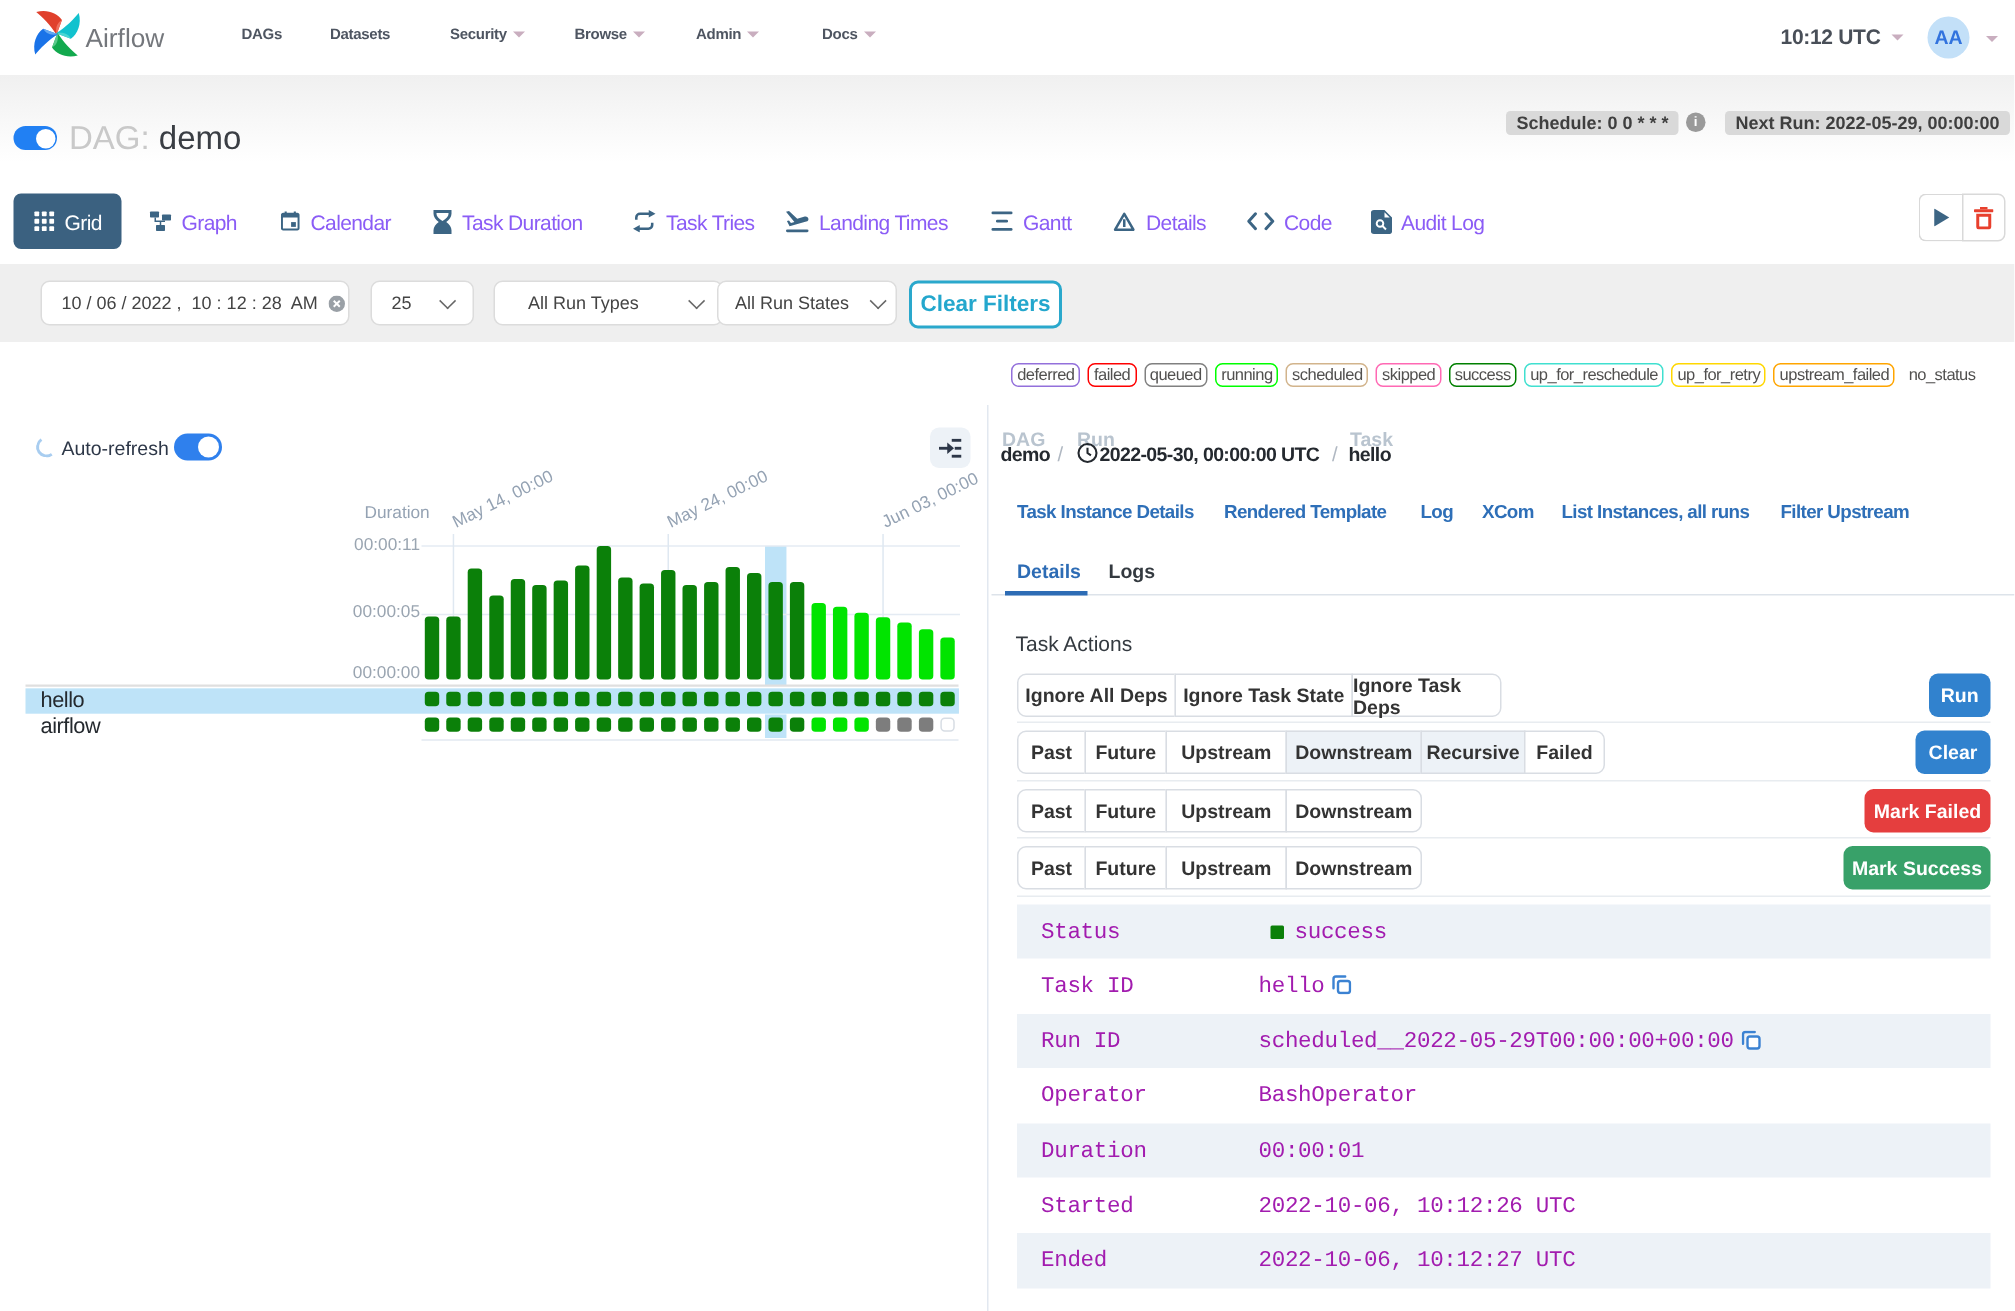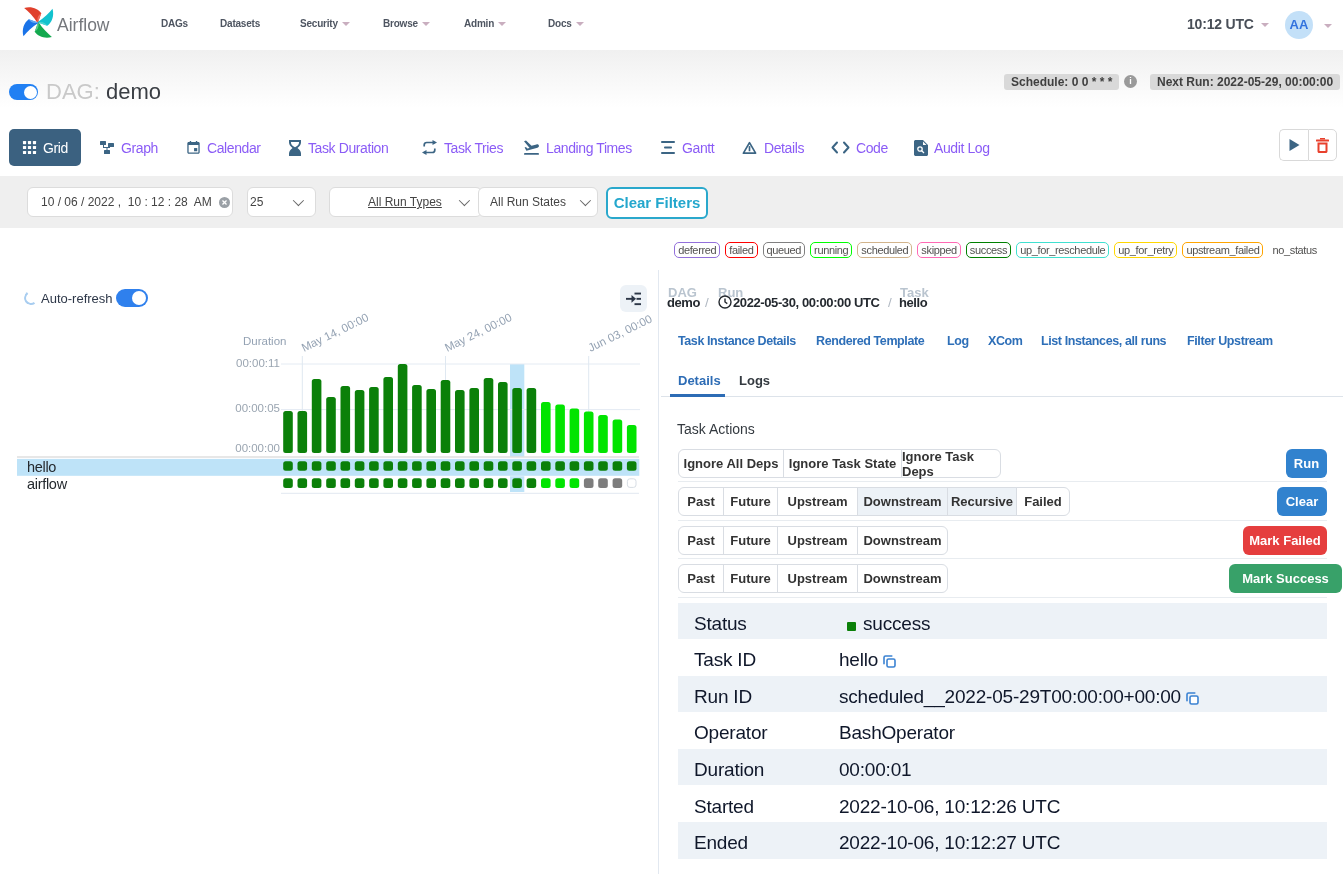--- a/index.html
+++ b/index.html
@@ -52,21 +52,21 @@
 #tabline{left:661px;top:396px;width:682px;height:1px;background:#dde3ea;}
 #tabunderline{left:670px;top:394px;width:55px;height:3px;background:#2d6cb5;}
 #taskactions{left:677px;top:421px;font-size:14px;font-weight:normal;color:#343a40;}
 .bgroup{position:absolute;display:flex;}
 .gbtn{height:29px;border:1px solid #d9dde3;background:#fff;box-sizing:border-box;font-size:13px;font-weight:bold;color:#333;display:flex;align-items:center;justify-content:center;margin-left:-1px;}
 .gbtn.sel{background:#edf2f7;}
 .bgroup .gbtn:first-child{border-radius:6px 0 0 6px;margin-left:0;}
 .bgroup .gbtn:last-child{border-radius:0 6px 6px 0;}
 .cbtn{position:absolute;height:29px;border-radius:6px;color:#fff;font-size:13px;font-weight:bold;display:flex;align-items:center;justify-content:center;}
 .hrule{position:absolute;left:678px;width:649px;height:1px;background:#e8ecf0;}
-.trow{position:absolute;left:678px;width:649px;height:36.6px;font-size:19px;color:#0f172a;letter-spacing:-0.2px;}
+.trow{position:absolute;left:678px;width:649px;height:36.6px;font-size:15px;color:#a21caf;letter-spacing:-0.2px;font-family:Liberation Mono, monospace;}
 .trow.odd{background:#edf2f7;}
 .tlabel{position:absolute;left:16px;top:10px;}
 .tval{position:absolute;left:161px;top:10px;}
 </style>
 </head>
 <body>
 
 <div class="abs" id="navbar"></div>
 <svg class="abs" style="left:21px;top:6px" width="34" height="33" viewBox="0 0 100 100">
   <path d="M8 6 C30 0 50 8 60 22 L49 52 C37 32 20 16 8 6 Z" fill="#e0402c"></path>
@@ -210,22 +210,22 @@
       </svg>
     </div>
 </div>
 
 <div class="abs" id="filterbar"></div>
 <div class="finput" style="left:27px;width:206px;padding-left:13px;">10 / 06 / 2022 ,&nbsp; 10 : 12 : 28&nbsp; AM
 <svg style="margin-left:7px" width="11" height="11" viewBox="0 0 12 12">
       <circle cx="6" cy="6" r="6" fill="#9aa0a6"></circle>
       <path d="M3.8 3.8 L8.2 8.2 M8.2 3.8 L3.8 8.2" stroke="#fff" stroke-width="1.4"></path>
     </svg></div>
-<div class="finput" style="left:247px;width:69px;padding-left:2px;">25<span class="chev" style="position:absolute;right:14px;"></span></div>
-<div class="finput" style="left:329px;width:153px;padding-left:38px;text-decoration:underline;">All Run Types<span class="chev" style="position:absolute;right:14px;"></span></div>
+<div class="finput" style="left:247px;width:69px;padding-left:13px;">25<span class="chev" style="position:absolute;right:14px;"></span></div>
+<div class="finput" style="left:329px;width:153px;padding-left:22px;">All Run Types<span class="chev" style="position:absolute;right:14px;"></span></div>
 <div class="finput" style="left:478px;width:120px;padding-left:11px;">All Run States<span class="chev" style="position:absolute;right:9px;"></span></div>
 <div id="clearfilters">Clear Filters</div>
 
 <div id="legend">
     <span style="border-color:#9370db">deferred</span>
     <span style="border-color:#ff0000">failed</span>
     <span style="border-color:#808080">queued</span>
     <span style="border-color:#00ff00">running</span>
     <span style="border-color:#d2b48c">scheduled</span>
     <span style="border-color:#ff69b4">skipped</span>
@@ -401,21 +401,21 @@
  <div class="gbtn" style="width:91px">Downstream</div>
 </div>
 <div class="cbtn" style="left:1243px;top:526px;width:84px;background:#e53e3e">Mark Failed</div>
 <div class="hrule" style="top:558px"></div>
 <div class="bgroup" style="left:678px;top:564px">
  <div class="gbtn" style="width:46px">Past</div>
  <div class="gbtn" style="width:55px">Future</div>
  <div class="gbtn" style="width:81px">Upstream</div>
  <div class="gbtn" style="width:91px">Downstream</div>
 </div>
-<div class="cbtn" style="left:1229px;top:564px;width:113px;background:#38a169">Mark Success</div>
+<div class="cbtn" style="left:1229px;top:564px;width:98px;background:#38a169">Mark Success</div>
 <div class="hrule" style="top:597px"></div>
 
 <div class="trow odd" style="top:602.5px">
     <span class="tlabel">Status</span>
     <span class="tval"><span style="display:inline-block;width:9px;height:9px;background:#0b8009;border-radius:1px;margin-right:7px;margin-left:8px;vertical-align:-1px"></span>success</span>
   </div>
 <div class="trow" style="top:639.1px">
     <span class="tlabel">Task ID</span>
     <span class="tval">hello<svg style="vertical-align:-2px;margin-left:5px" width="13" height="13" viewBox="0 0 13 13">
         <path d="M8.8 1 H2.6 C1.7 1 1 1.7 1 2.6 V8.8" fill="none" stroke="#3b82d2" stroke-width="1.6" stroke-linecap="round"></path>

